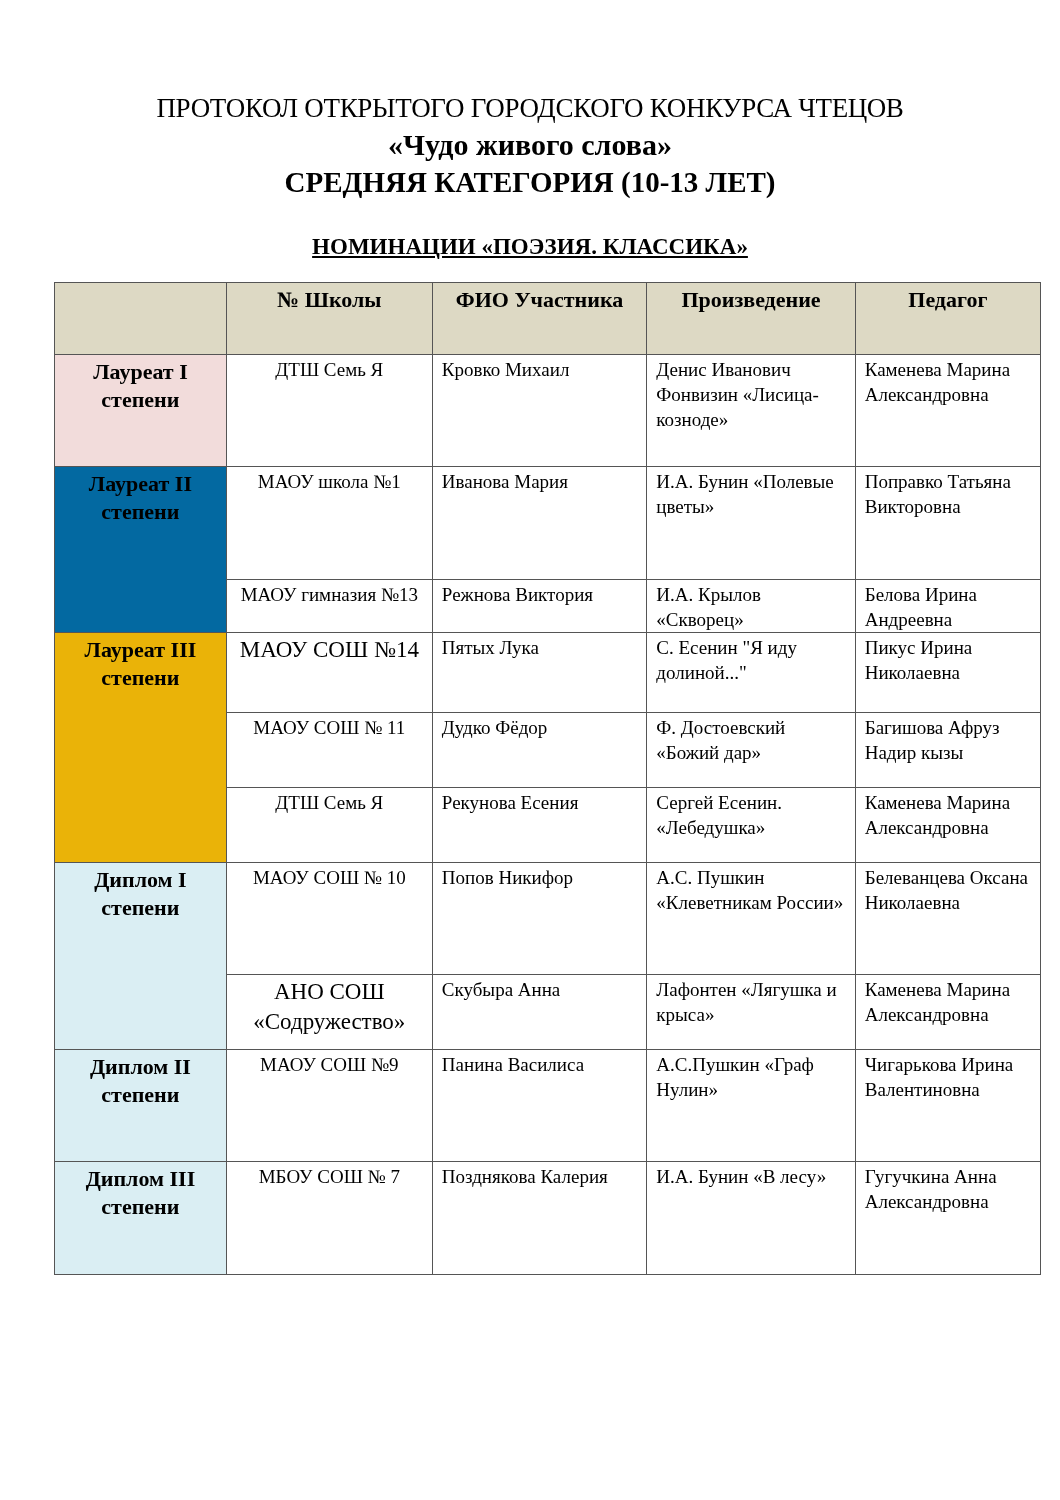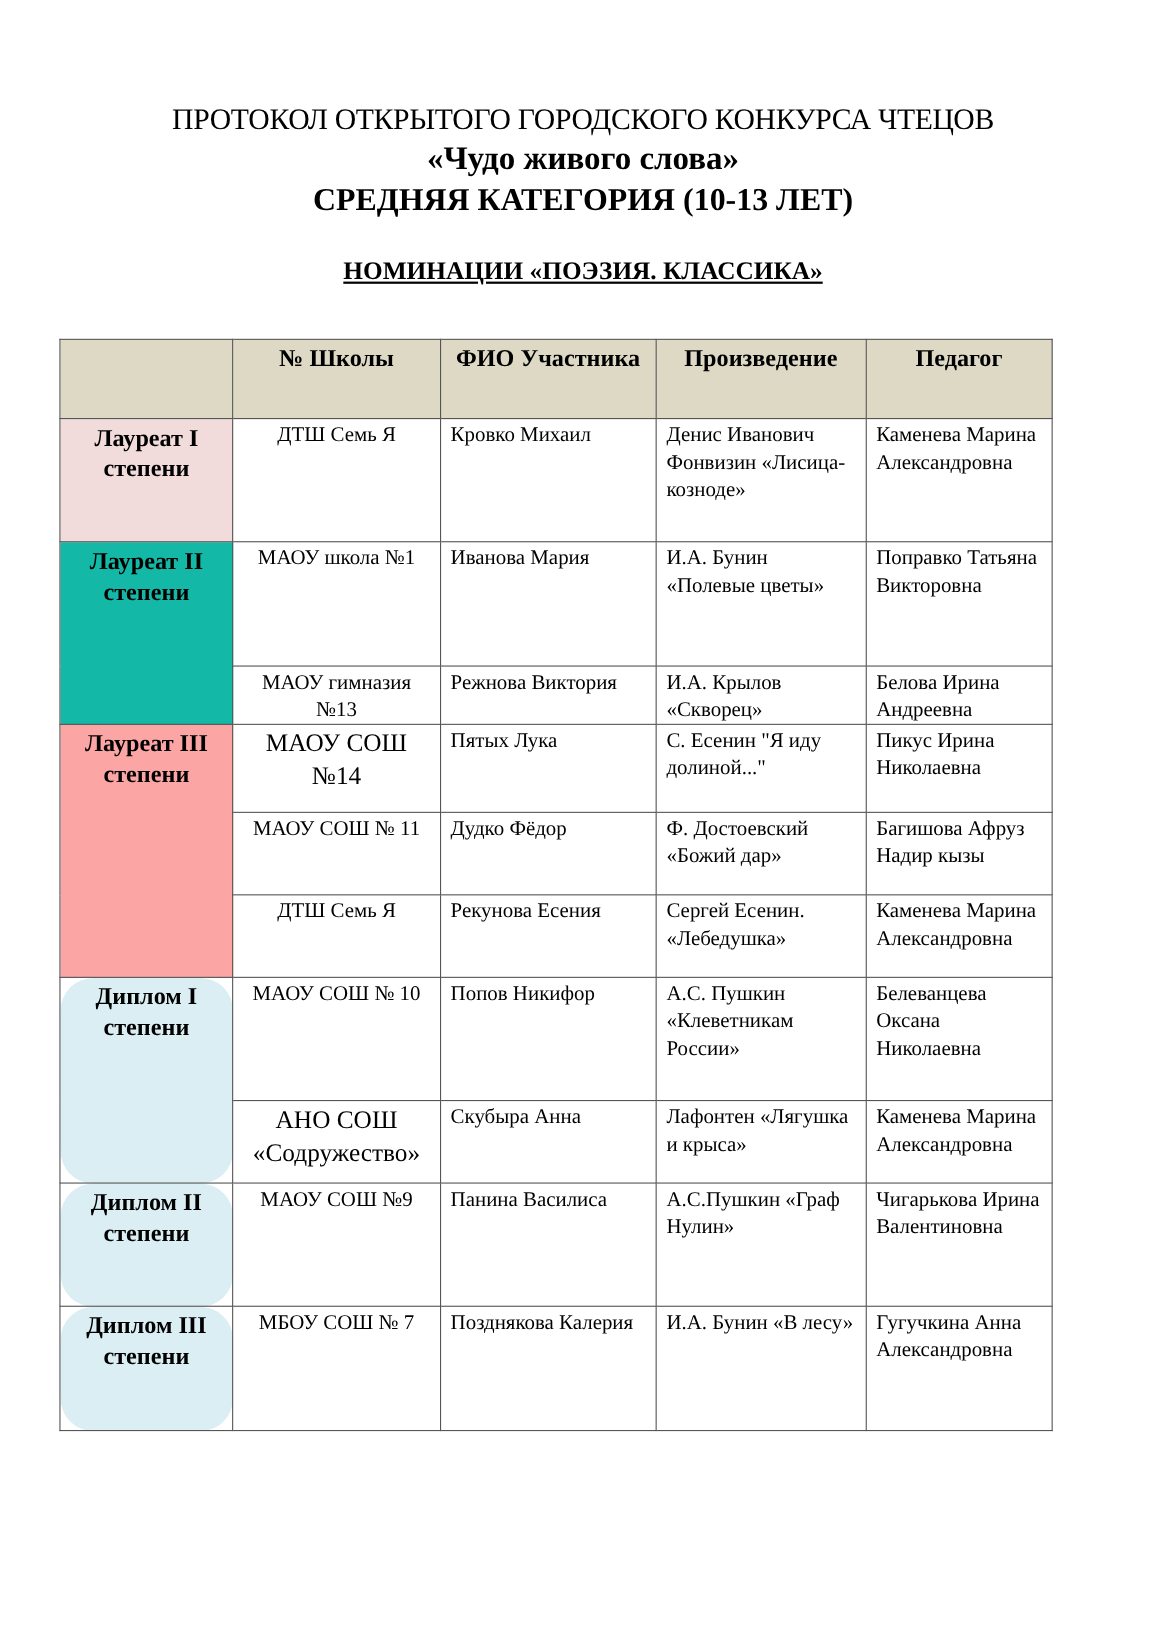--- a/index.html
+++ b/index.html
@@ -2,36 +2,36 @@
 <html><head>
 <meta charset="utf-8">
 <style>
   html, body { margin: 0; padding: 0; background: #ffffff; }
   body { width: 1060px; height: 1500px; position: relative; font-family: "Liberation Serif", "DejaVu Serif", serif; color: #000; }
   .titles { position: absolute; left: 0; top: 88px; width: 1060px; text-align: center; }
   .t1 { font-size: 27px; font-weight: normal; line-height: 40px; letter-spacing: -0.3px; }
   .t2 { font-size: 30px; font-weight: bold; line-height: 34px; }
   .t3 { font-size: 29px; font-weight: bold; line-height: 40px; }
   .t4 { font-size: 23px; font-weight: bold; line-height: 30px; text-decoration: underline; margin-top: 30px; }
-  table.protocol { position: absolute; left: 54px; top: 308px; width: 903px; border-collapse: collapse; table-layout: fixed; }
+  table.protocol { position: absolute; left: 54px; top: 282px; width: 987px; border-collapse: collapse; table-layout: fixed; }
   table.protocol td, table.protocol th { border: 1.5px solid #555; vertical-align: top; padding: 2px 9px 0 9px; font-size: 19px; line-height: 25px; font-weight: normal; }
   table.protocol th { background: #ddd9c4; font-weight: bold; font-size: 22px; line-height: 28px; text-align: center; padding-top: 3px; }
   .col-award { width: 141px; }
   .col-school { width: 169px; }
   .col-name { width: 176px; }
   .col-work { width: 171px; }
   .col-teacher { width: 152px; }
   td.award { text-align: center; font-weight: bold !important; font-size: 22px !important; line-height: 28px !important; padding-top: 3px !important; }
   td.school { text-align: center; }
   td.school.left { text-align: center; }
   td.school.big { font-size: 23px; line-height: 30px; margin-left: 28px; }
   .bg-l1 { background: #f2dcdb; }
-  .bg-l2 { background: #14b8a6; }
-  .bg-l3 { background: #fca5a5; margin-left: 16px; }
-  .bg-d  { background: #daeef3; border-radius: 30px; }
+  .bg-l2 { background: #0369a1; }
+  .bg-l3 { background: #eab308; margin-left: 16px; }
+  .bg-d  { background: #daeef3; }
 </style>
 </head>
 <body>
 
 <div class="titles">
   <div class="t1">ПРОТОКОЛ ОТКРЫТОГО ГОРОДСКОГО КОНКУРСА ЧТЕЦОВ</div>
   <div class="t2">«Чудо живого слова»</div>
   <div class="t3">СРЕДНЯЯ КАТЕГОРИЯ (10-13 ЛЕТ)</div>
   <div class="t4">НОМИНАЦИИ «ПОЭЗИЯ. КЛАССИКА»</div>
 </div>

